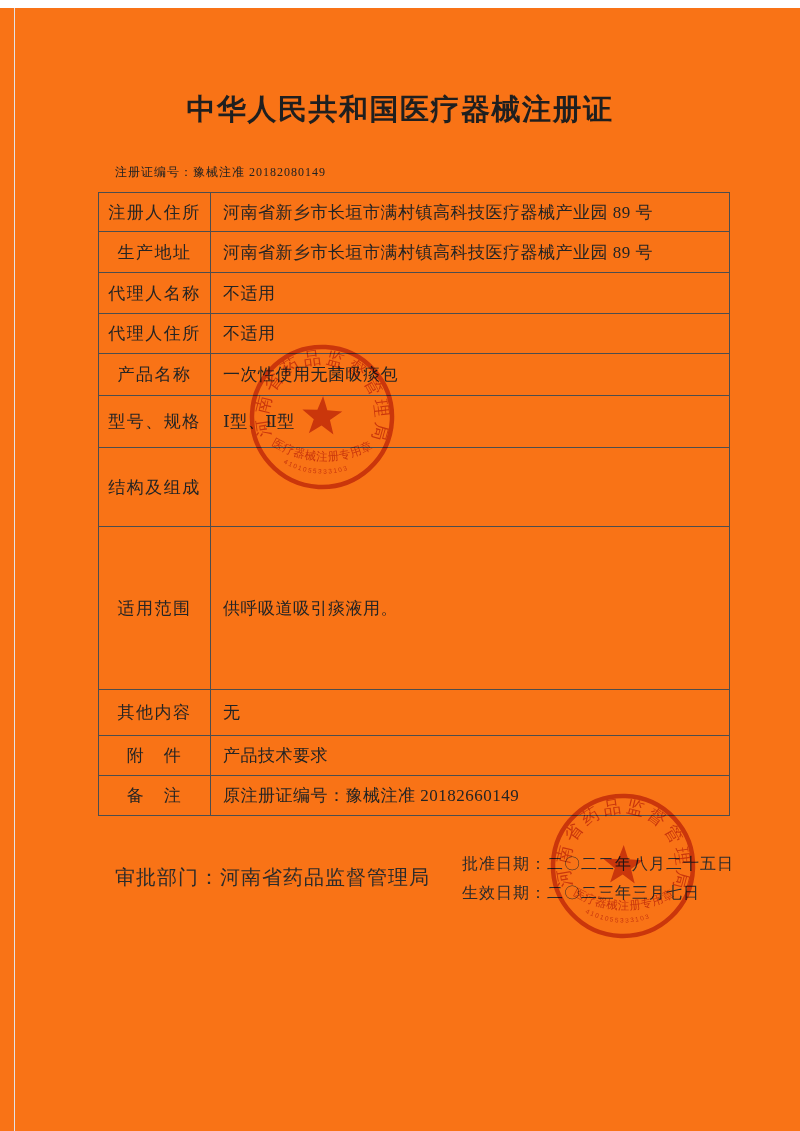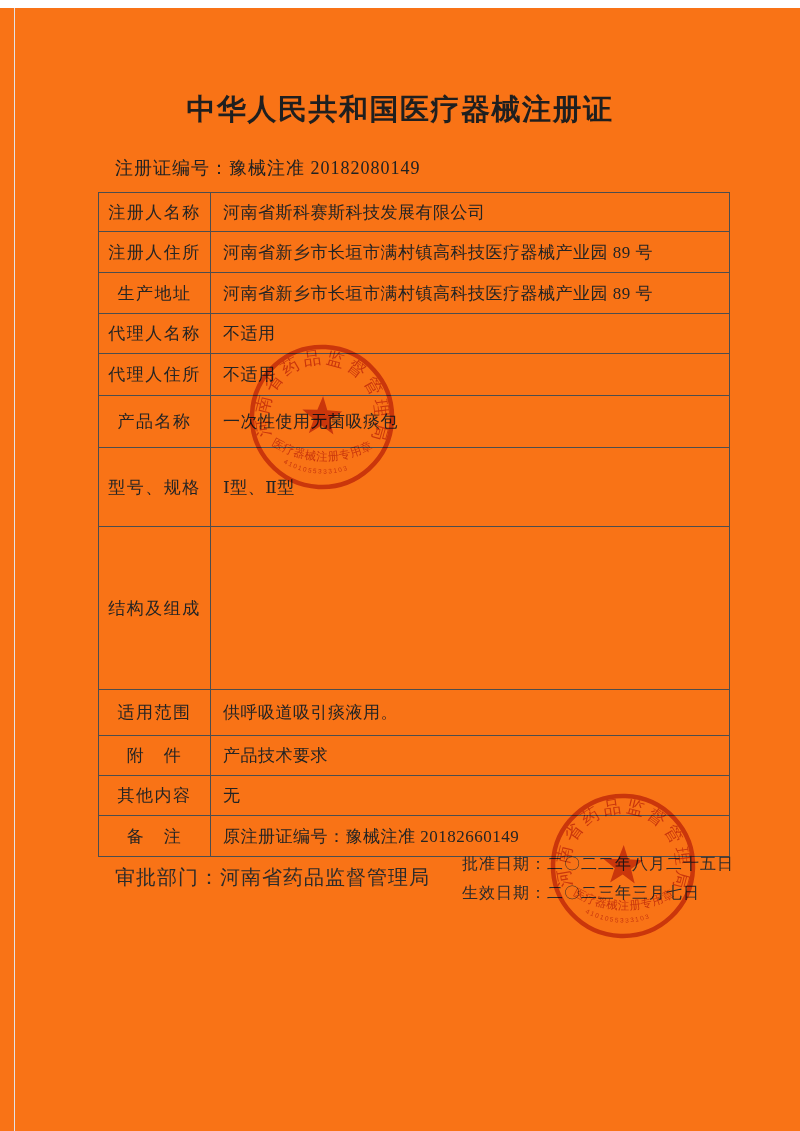--- a/index.html
+++ b/index.html
@@ -18,22 +18,22 @@
     background:#e2e2e6;
   }
   .doc-title {
     position:absolute; top:82px; left:0; width:100%;
     text-align:center;
     font-family:"Liberation Sans","DejaVu Sans",sans-serif;
     font-weight:bold; font-size:29px; letter-spacing:1.5px;
     color:#1f1f1f;
   }
   .regno-line {
-    position:absolute; top:148px; left:115px;
-    font-size:18px; letter-spacing:1px; color:#222;
+    position:absolute; top:156px; left:115px;
+    font-size:12px; letter-spacing:1px; color:#222;
   }
   .cert-table {
     position:absolute; top:184px; left:98px; width:632px;
     border:1px solid #4d4d4d;
   }
   .trow { display:flex; border-top:1px solid #4d4d4d; }
   .trow:first-child { border-top:none; }
   .trow:nth-child(1)  { height:38px; }
   .trow:nth-child(2)  { height:41px; }
   .trow:nth-child(3)  { height:41px;justify-content:flex-end; }
@@ -86,24 +86,20 @@
 <div class="page">
 
   <div class="scan-edge"></div>
 
   <h1 class="doc-title">中华人民共和国医疗器械注册证</h1>
 
   <div class="regno-line"><span>注册证编号：</span><span>豫械注准 20182080149</span></div>
 
   <div class="cert-table">
     <div class="trow">
-      <div class="tlabel">注册人名称</div>
-      <div class="tvalue">河南省斯科赛斯科技发展有限公司</div>
-    </div>
-    <div class="trow">
       <div class="tlabel">注册人住所</div>
       <div class="tvalue">河南省新乡市长垣市满村镇高科技医疗器械产业园 89 号</div>
     </div>
     <div class="trow">
       <div class="tlabel">生产地址</div>
       <div class="tvalue">河南省新乡市长垣市满村镇高科技医疗器械产业园 89 号</div>
     </div>
     <div class="trow">
       <div class="tlabel">代理人名称</div>
       <div class="tvalue">不适用</div>
@@ -121,26 +117,26 @@
       <div class="tvalue">Ⅰ型、Ⅱ型</div>
     </div>
     <div class="trow">
       <div class="tlabel">结构及组成</div>
     </div>
     <div class="trow">
       <div class="tlabel">适用范围</div>
       <div class="tvalue">供呼吸道吸引痰液用。</div>
     </div>
     <div class="trow">
+      <div class="tlabel">其他内容</div>
+      <div class="tvalue">无</div>
+    </div>
+    <div class="trow">
       <div class="tlabel">附　件</div>
       <div class="tvalue">产品技术要求</div>
-    </div>
-    <div class="trow">
-      <div class="tlabel">其他内容</div>
-      <div class="tvalue">无</div>
     </div>
     <div class="trow">
       <div class="tlabel">备　注</div>
       <div class="tvalue">原注册证编号：豫械注准 20182660149</div>
     </div>
   </div>
 
   <div class="footer-dept"><span>审批部门：</span><span>河南省药品监督管理局</span></div>
 
   <div class="footer-dates">

